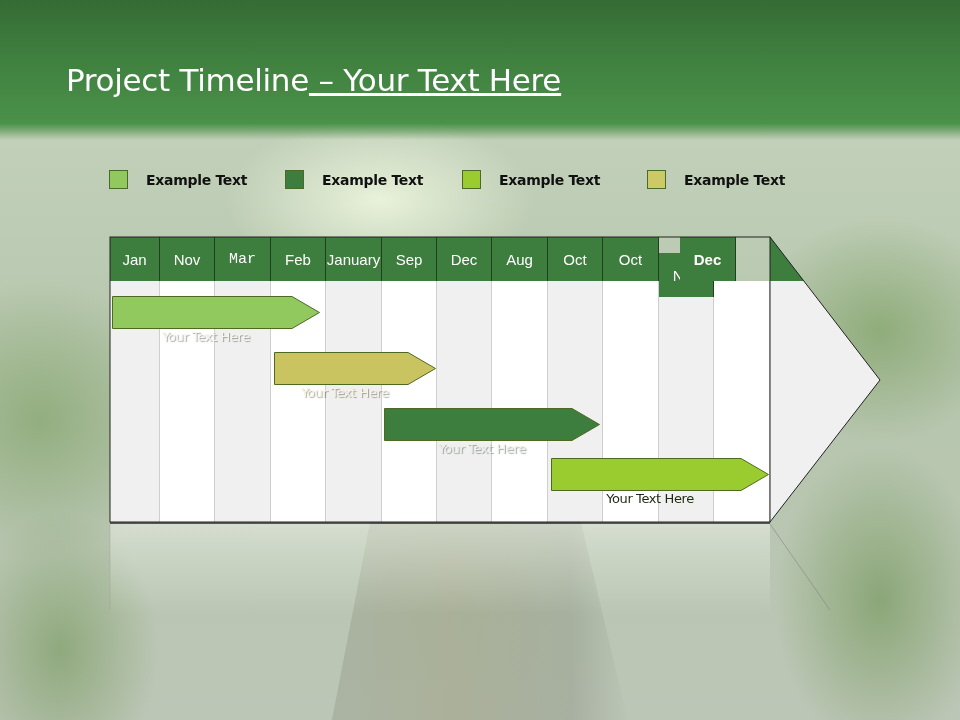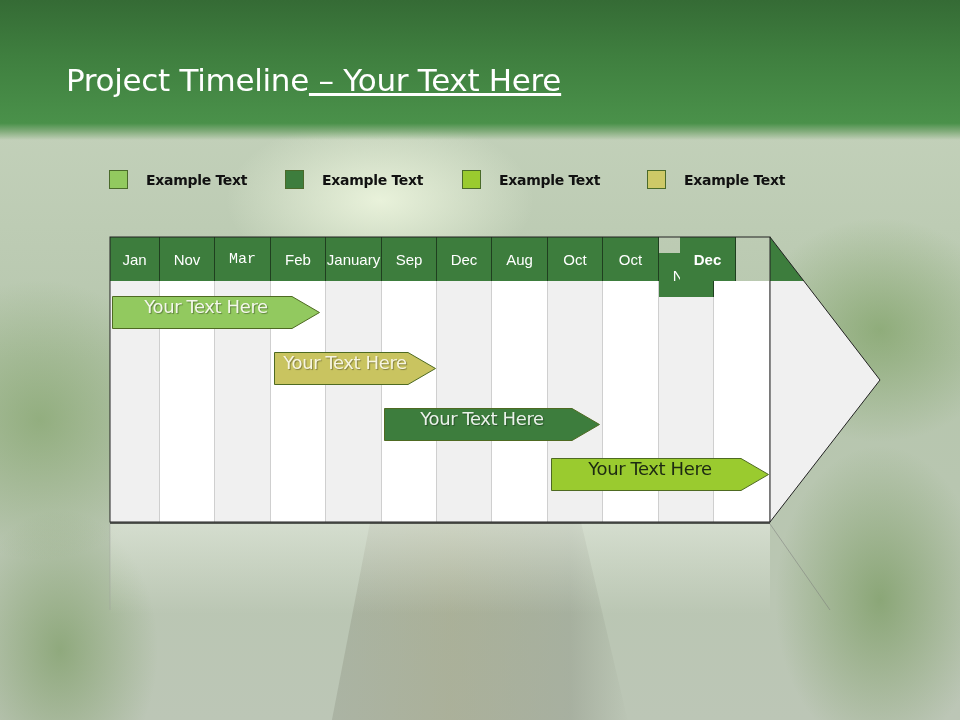--- a/index.html
+++ b/index.html
@@ -53,22 +53,22 @@
     border-right: 1px solid #1f3f1f;
     color: #ffffff; font-size: 15px;
     display: flex; align-items: center; justify-content: center;
   }
   .month-col {
     position: absolute; top: 281px; height: 241px;
     border-right: 1px solid #cfcfcf;
   }
   .bar {
     position: absolute; height: 48px;
-    display: flex; align-items: flex-start; justify-content: center;
-    font-size: 18px; font-family: "DejaVu Sans", sans-serif; letter-spacing: -0.4px;
+    display: flex; align-items: flex-end; justify-content: center;
+    font-size: 13px; font-family: "DejaVu Sans", sans-serif; letter-spacing: -0.4px;
   }
   .bar span { position: relative; z-index: 2; }
   .reflection {
     position: absolute; left: 110px; top: 524px; width: 660px; height: 90px;
     background: linear-gradient(180deg, rgba(235,240,230,0.55), rgba(235,240,230,0));
   }
 </style>
 </head>
 <body>
 

